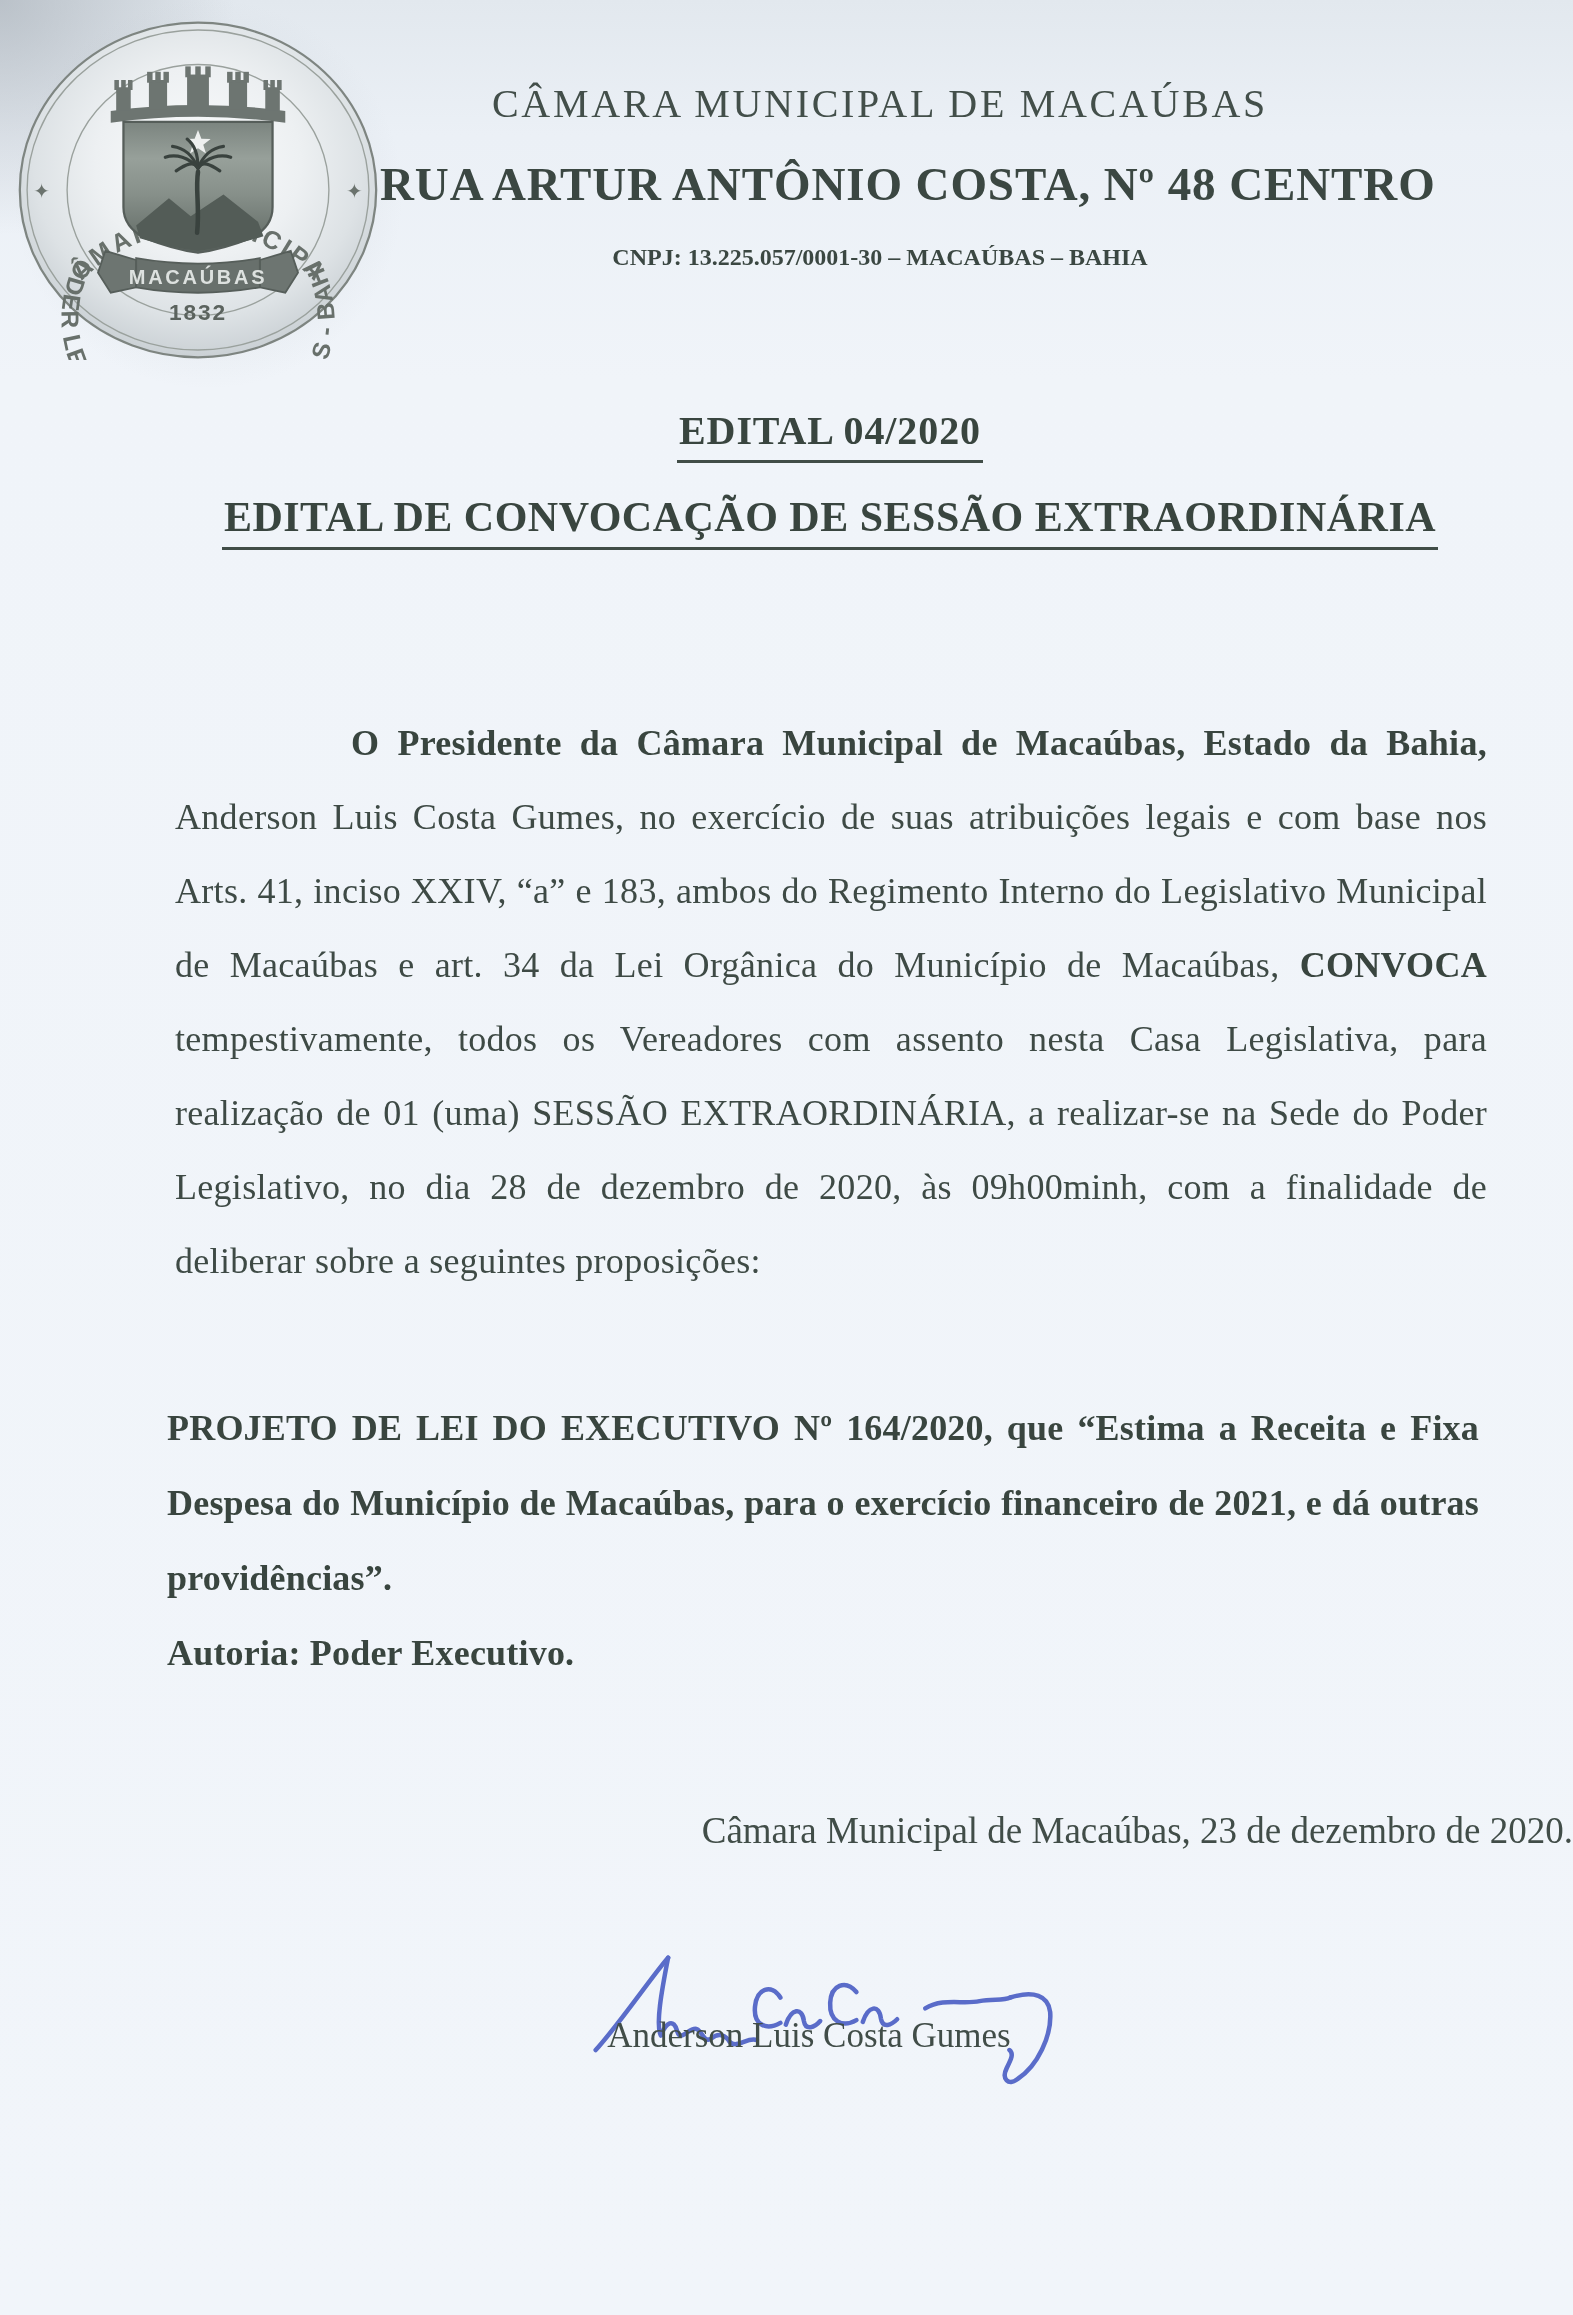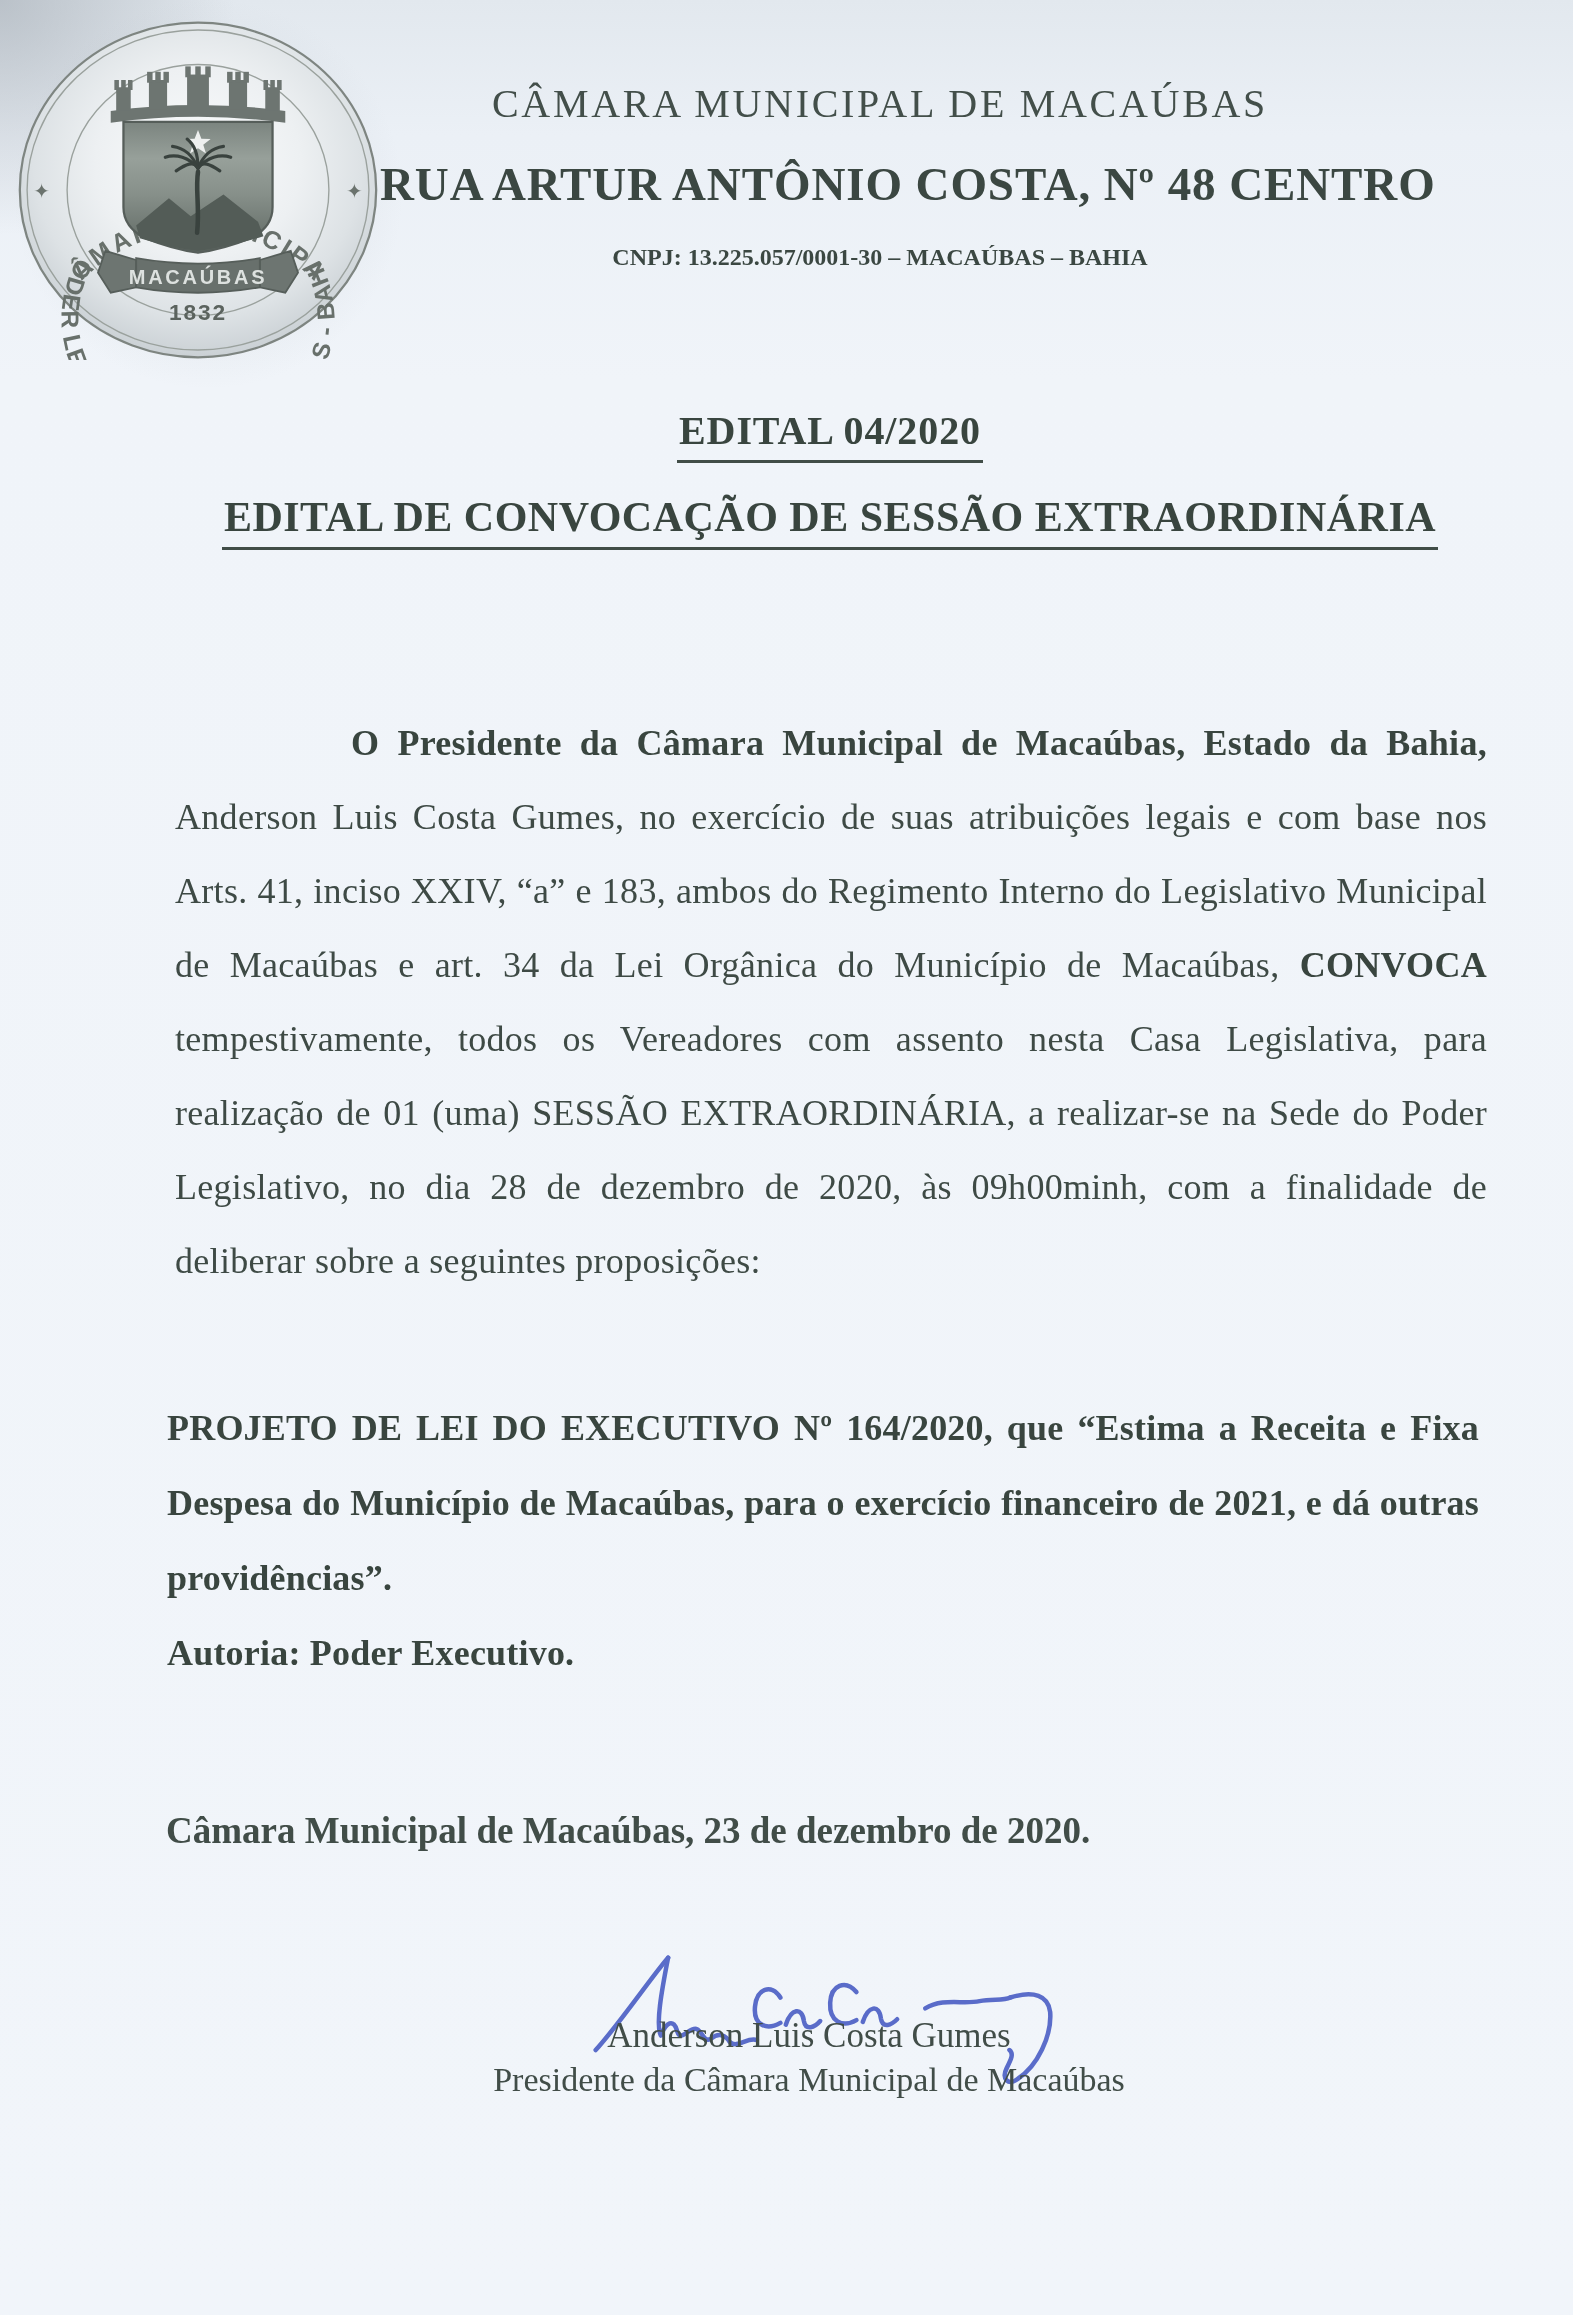--- a/index.html
+++ b/index.html
@@ -50,21 +50,21 @@
   .proposition p{
     margin:0;font-size:36px;line-height:75px;
     font-weight:bold;color:#39453f;
     text-align:justify;letter-spacing:0.2px;
   }
   .proposition p.autoria{text-align:left;}
 
   
   .dateline{
     left:0;right:0;top:1809px;margin-left:166px;
-    text-align:left;font-size:37px;color:#414d48;font-weight:bold;
+    text-align:right;font-size:37px;color:#414d48;
   }
   .sig-svg{left:583px;top:1943px;width:507px;height:138px;overflow:visible;}
   .signer{
     left:0;right:0;top:2014px;margin-left:45px;
     text-align:center;line-height:44px;color:#414d48;
   }
   .signer .name{font-size:35px;}
   .signer .role{font-size:34px;}
 
   
@@ -190,17 +190,16 @@
       <path d="M224,90 C230,72 242,70 244,86 C246,97 256,93 262,86"></path>
       <path d="M302,54 C290,40 274,46 273,66 C272,86 286,94 302,85"></path>
       <path d="M309,87 C315,69 327,67 329,83 C331,95 341,90 347,84"></path>
       <path d="M378,72 C398,60 420,68 438,64 C452,61 464,64 472,60"></path>
       <path d="M472,60 C498,52 514,58 516,76 C518,102 502,136 480,150 C470,158 462,150 468,138 C473,128 476,122 471,118"></path>
     </g>
   </svg>
 
   <div class="abs signer">
     <div class="name">Anderson Luis Costa Gumes</div>
-    <div class="role">Presidente da Câmara Municipal de Macaúbas</div>
   </div>
 
 </div>
 
 
 </body></html>

